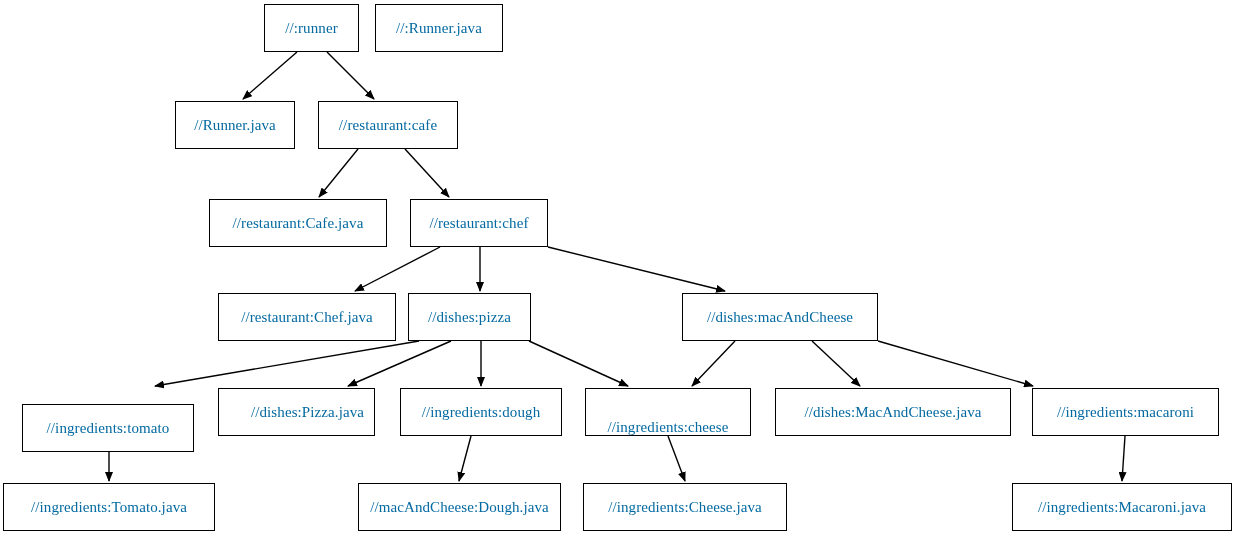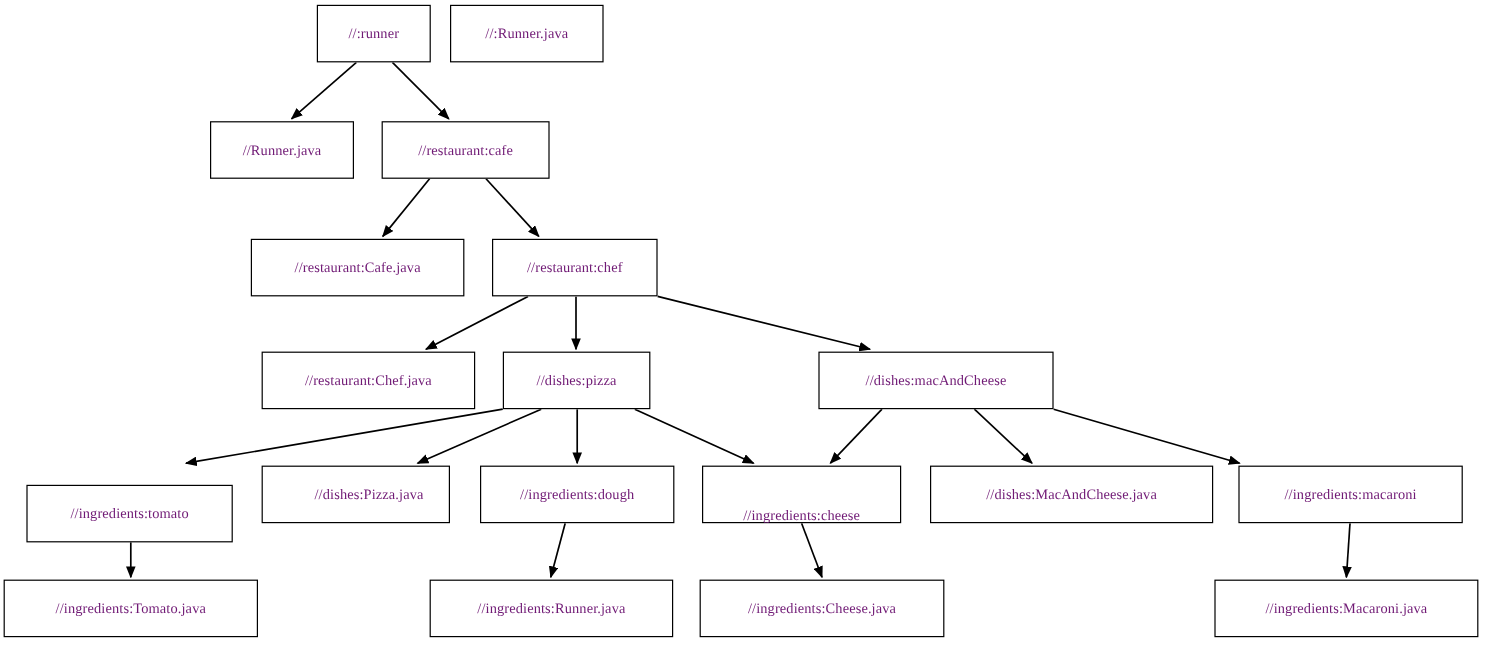--- a/index.html
+++ b/index.html
@@ -25,23 +25,23 @@
     pointer-events: none;
   }
   .graph-node {
     position: absolute;
     box-sizing: border-box;
     border: 1px solid #000000;
     background: #ffffff;
     display: flex;
     align-items: center;
     justify-content: center;
-    color: #701a75;
+    color: #0369a1;
     white-space: nowrap;
-    font-size: 12px;
+    font-size: 15px;
     line-height: 1;
     letter-spacing: 0.1px;
   }
   .node-label {
     display: block;
     padding: 0 2px;
   }
 </style>
 </head>
 <body>
@@ -91,21 +91,21 @@
       </div>
       <div class="graph-node" style="left: 209px; top: 199px; width: 178px; height: 48px; border-color: rgb(0, 0, 0); background: rgb(255, 255, 255);">
         <span class="node-label">//restaurant:Cafe.java</span>
       </div>
       <div class="graph-node" style="left: 410px; top: 199px; width: 138px; height: 48px; border-color: rgb(0, 0, 0); background: rgb(255, 255, 255); text-align: right;">
         <span class="node-label">//restaurant:chef</span>
       </div>
       <div class="graph-node" style="left: 218px; top: 293px; width: 178px; height: 48px; border-color: rgb(0, 0, 0); background: rgb(255, 255, 255);">
         <span class="node-label">//restaurant:Chef.java</span>
       </div>
-      <div class="graph-node" style="left: 419px; top: 293px; width: 123px; height: 48px; border-color: rgb(0, 0, 0); background: rgb(255, 255, 255);">
+      <div class="graph-node" style="left: 408px; top: 293px; width: 123px; height: 48px; border-color: rgb(0, 0, 0); background: rgb(255, 255, 255);">
         <span class="node-label">//dishes:pizza</span>
       </div>
       <div class="graph-node" style="left: 682px; top: 293px; width: 196px; height: 48px; border-color: rgb(0, 0, 0); background: rgb(255, 255, 255);">
         <span class="node-label">//dishes:macAndCheese</span>
       </div>
       <div class="graph-node" style="left: 22px; top: 404px; width: 172px; height: 48px; border-color: rgb(0, 0, 0); background: rgb(255, 255, 255);">
         <span class="node-label">//ingredients:tomato</span>
       </div>
       <div class="graph-node" style="left: 218px; top: 388px; width: 157px; height: 48px; border-color: rgb(0, 0, 0); background: rgb(255, 255, 255); padding-left: 22px;">
         <span class="node-label">//dishes:Pizza.java</span>
@@ -119,21 +119,21 @@
       <div class="graph-node" style="left: 775px; top: 388px; width: 236px; height: 48px; border-color: rgb(0, 0, 0); background: rgb(255, 255, 255);">
         <span class="node-label">//dishes:MacAndCheese.java</span>
       </div>
       <div class="graph-node" style="left: 1032px; top: 388px; width: 187px; height: 48px; border-color: rgb(0, 0, 0); background: rgb(255, 255, 255);">
         <span class="node-label">//ingredients:macaroni</span>
       </div>
       <div class="graph-node" style="left: 3px; top: 483px; width: 212px; height: 48px; border-color: rgb(0, 0, 0); background: rgb(255, 255, 255); text-align: center;">
         <span class="node-label">//ingredients:Tomato.java</span>
       </div>
       <div class="graph-node" style="left: 358px; top: 483px; width: 203px; height: 48px; border-color: rgb(0, 0, 0); background: rgb(255, 255, 255);">
-        <span class="node-label">//ingredients:Runner.java</span>
+        <span class="node-label">//macAndCheese:Dough.java</span>
       </div>
       <div class="graph-node" style="left: 583px; top: 483px; width: 204px; height: 48px; border-color: rgb(0, 0, 0); background: rgb(255, 255, 255);">
         <span class="node-label">//ingredients:Cheese.java</span>
       </div>
       <div class="graph-node" style="left: 1012px; top: 483px; width: 220px; height: 48px; border-color: rgb(0, 0, 0); background: rgb(255, 255, 255);">
         <span class="node-label">//ingredients:Macaroni.java</span>
       </div>
     </div>
 
 </div>

